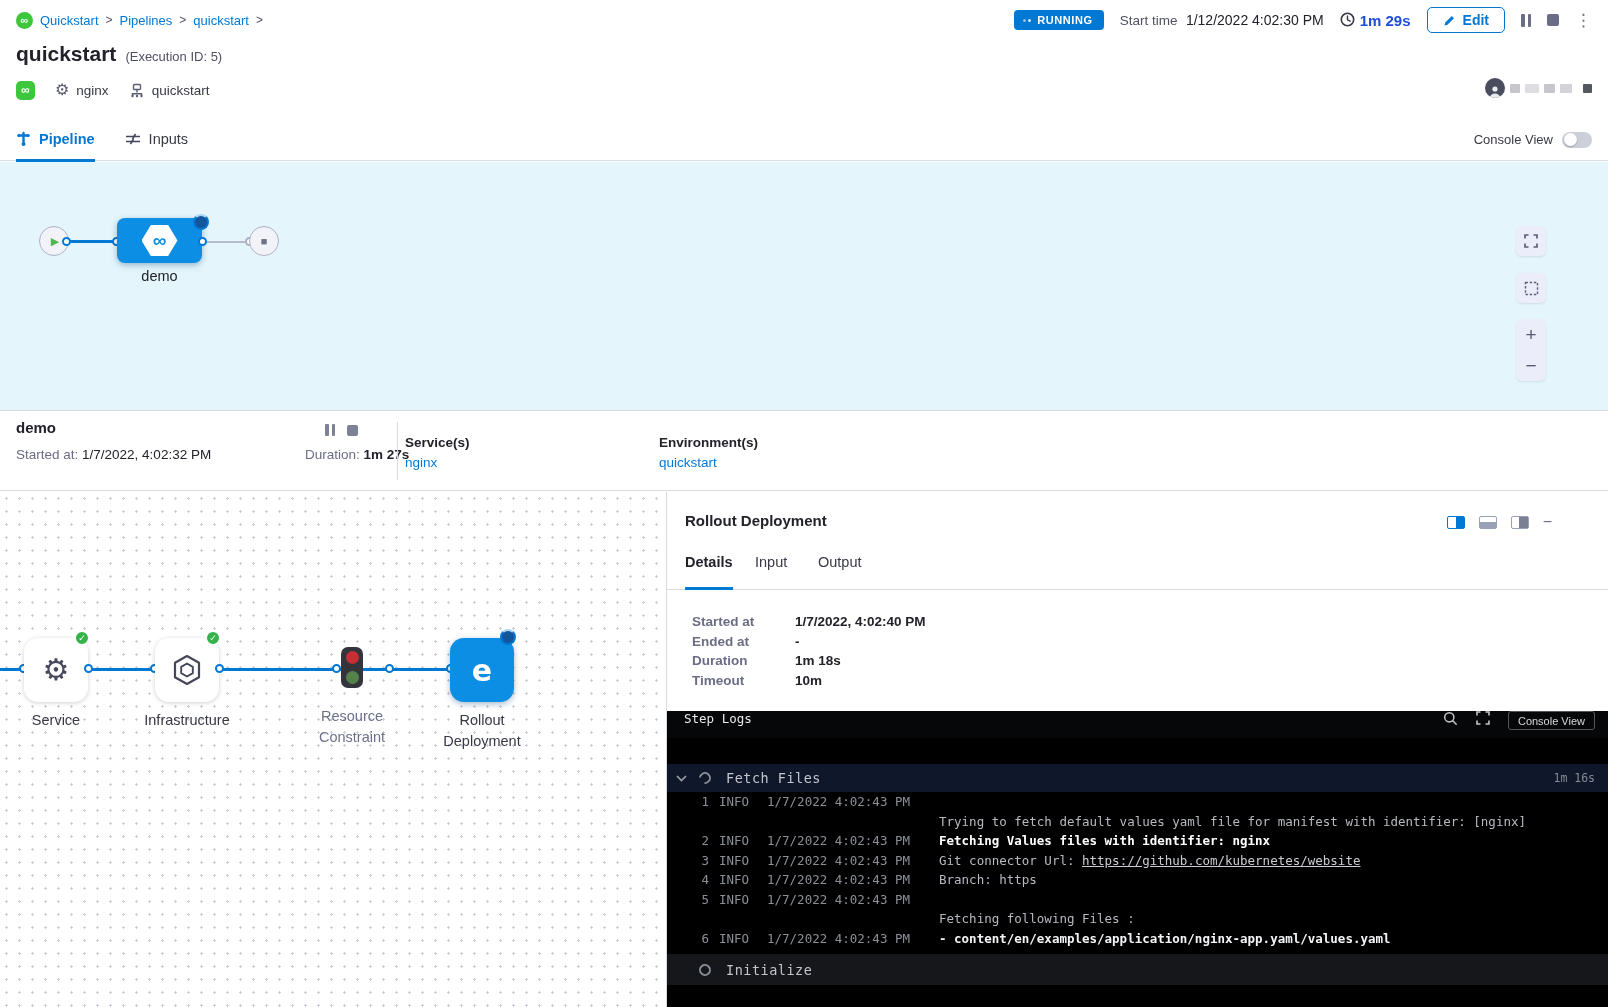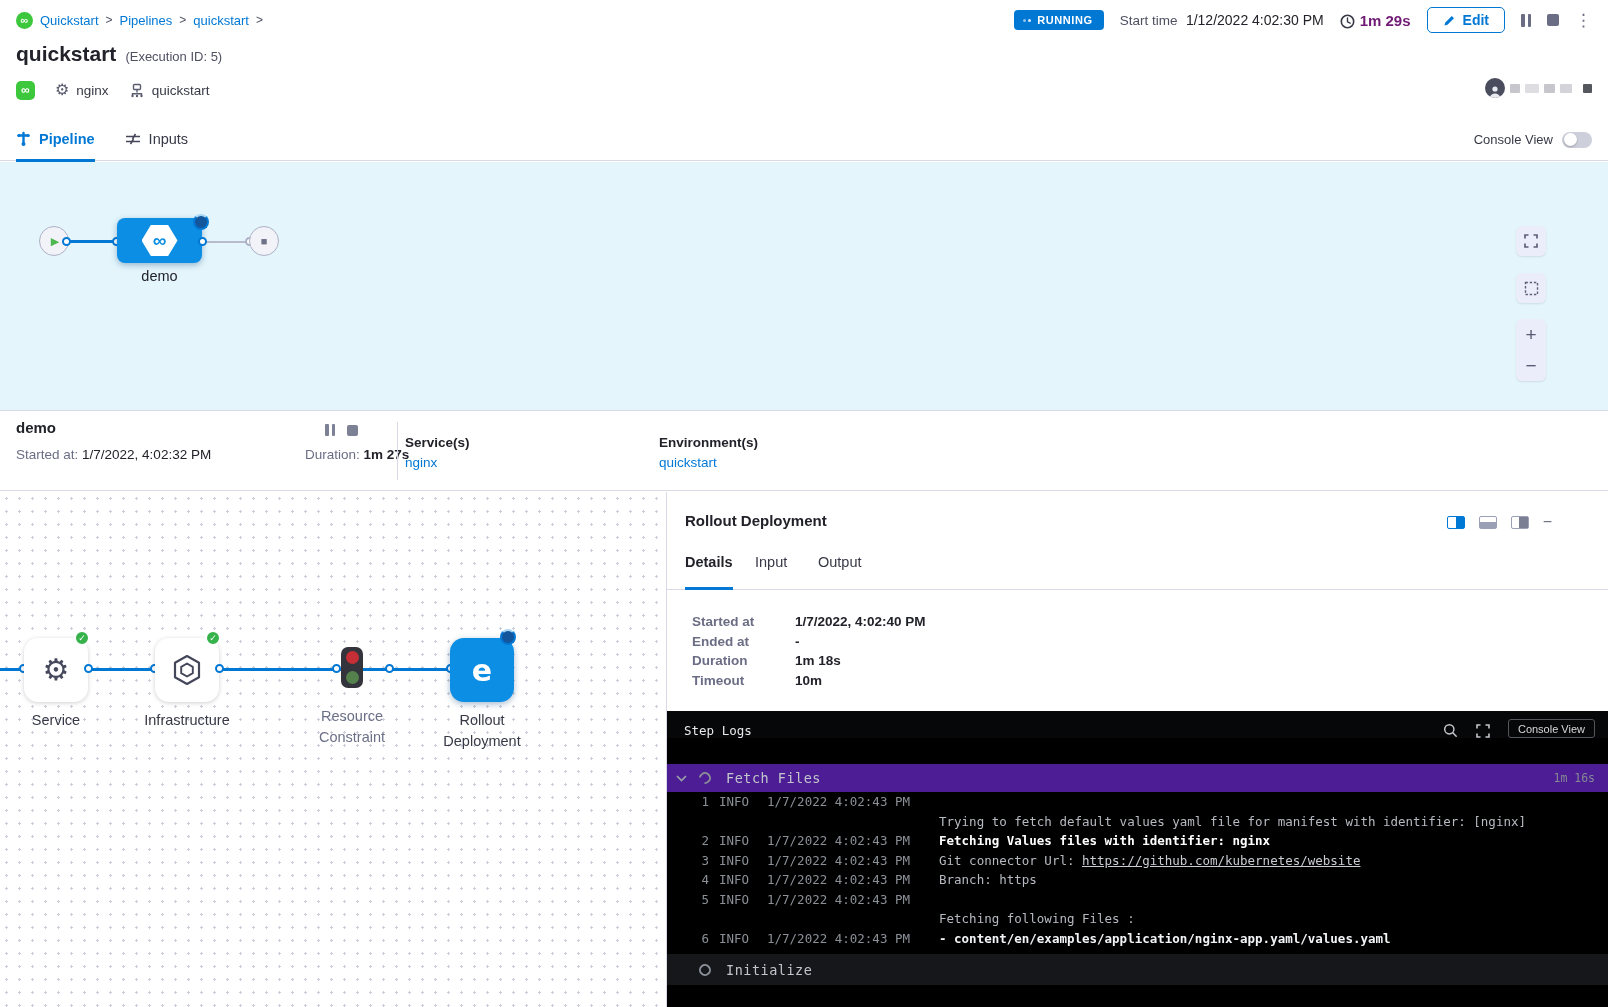--- a/index.html
+++ b/index.html
@@ -16,21 +16,21 @@
   .brand-dot { width:17px; height:17px; border-radius:50%; background:#3dc73d; color:#fff;
     display:flex; align-items:center; justify-content:center; font-size:11px; font-weight:bold; }
   .hdr-right { display:flex; align-items:center; gap:16px; }
   .status-pill { display:flex; align-items:center; gap:6px; background:#0278d5; color:#fff;
     border-radius:4px; padding:4px 11px 4px 9px; font-size:11px; font-weight:bold; letter-spacing:.6px; }
   .pill-dots { display:flex; gap:2px; }
   .pill-dots i { width:3px; height:3px; border-radius:50%; background:#fff; opacity:.55; }
   .pill-dots i:nth-child(2){opacity:.85;}
   .start-label { font-size:13.5px; color:#4f5162; }
   .start-value { font-size:14px; color:#22222a; margin-left:4px; }
-  .elapsed { display:flex; align-items:flex-end; gap:5px; font-size:15px; color:#701a75; font-weight:600; }
+  .elapsed { display:flex; align-items:flex-start; gap:5px; font-size:15px; color:#1d4ed8; font-weight:600; }
   .edit-btn { display:flex; align-items:center; gap:7px; border:1.5px solid #0278d5; border-radius:5px;
     padding:4px 15px; color:#0278d5; font-size:14px; font-weight:bold; background:#fff; cursor:pointer; }
   .icon-pause { display:flex; gap:3px; }
   .icon-pause i { width:3.5px; height:13px; background:#6b6d85; border-radius:1px; }
   .icon-stop { width:12px; height:12px; background:#6b6d85; border-radius:2px; }
   .kebab { color:#6b6d85; font-size:17px; line-height:1; cursor:pointer; }
 
   
   .title-row { position:absolute; left:16px; top:42px; display:flex; align-items:baseline; gap:9px; }
   .page-title { font-size:21px; font-weight:bold; color:#22222a; }
@@ -127,26 +127,26 @@
   .ptab.active { color:#22222a; font-weight:bold; }
   .ptab-underline { position:absolute; left:18px; top:95px; width:48px; height:3px; background:#0278d5; }
   .details-grid { position:absolute; left:25px; top:120px; }
   .dg-row { display:flex; height:19.5px; align-items:center; }
   .dg-label { width:103px; font-size:13.5px; font-weight:600; color:#6b6d85; }
   .dg-value { font-size:13.5px; font-weight:bold; color:#22222a; }
 
   
   .step-logs { position:absolute; left:0; top:219px; width:942px; height:296px; background:#000;
     font-family:"DejaVu Sans Mono", monospace; overflow:hidden; }
-  .sl-header { height:27px; background:#060709; display:flex; align-items:flex-end; padding:0 14px 0 17px; gap:18px; }
+  .sl-header { height:27px; background:#060709; display:flex; align-items:flex-start; padding:0 14px 0 17px; gap:18px; }
   .sl-title { font-size:12.5px; color:#e7e9ec; font-family:"DejaVu Sans Mono", monospace; }
   .sl-spacer { flex:1; }
   .console-btn { border:1px solid #53565c; border-radius:3px; padding:2.5px 9px; font-size:11px; color:#d6d8db;
     background:transparent; font-family:"Liberation Sans", sans-serif; cursor:pointer; }
-  .sl-section { height:28px; display:flex; align-items:center; background:#4c1d95; padding:0 14px 0 9px; gap:12px; margin-top:21px; cursor:pointer; }
+  .sl-section { height:28px; display:flex; align-items:center; background:#0f172a; padding:0 14px 0 9px; gap:12px; margin-top:21px; cursor:pointer; }
   .sl-section.init { margin-top:6px; background:#15171b; height:31px; }
   .sec-name { font-size:13.5px; color:#c2c6cc; letter-spacing:.5px; margin-left:3px; }
   .sec-dur { margin-left:auto; font-size:11.5px; color:#858a93; }
   .ring { width:12px; height:12px; border-radius:50%; border:2px solid #8a8f98; border-left-color:transparent; transform:rotate(-40deg); }
   .ring.full { border-left-color:#8a8f98; background:transparent; }
   .log-body { padding-top:5px; }
   .log-row { display:flex; height:19.5px; align-items:center; padding-left:28px; font-size:12.5px; color:#9fa3ab; }
   .ln { width:14px; text-align:right; color:#8b9097; }
   .lv { width:36px; margin-left:10px; color:#8b9097; }
   .lt { width:150px; margin-left:12px; color:#8b9097; }

